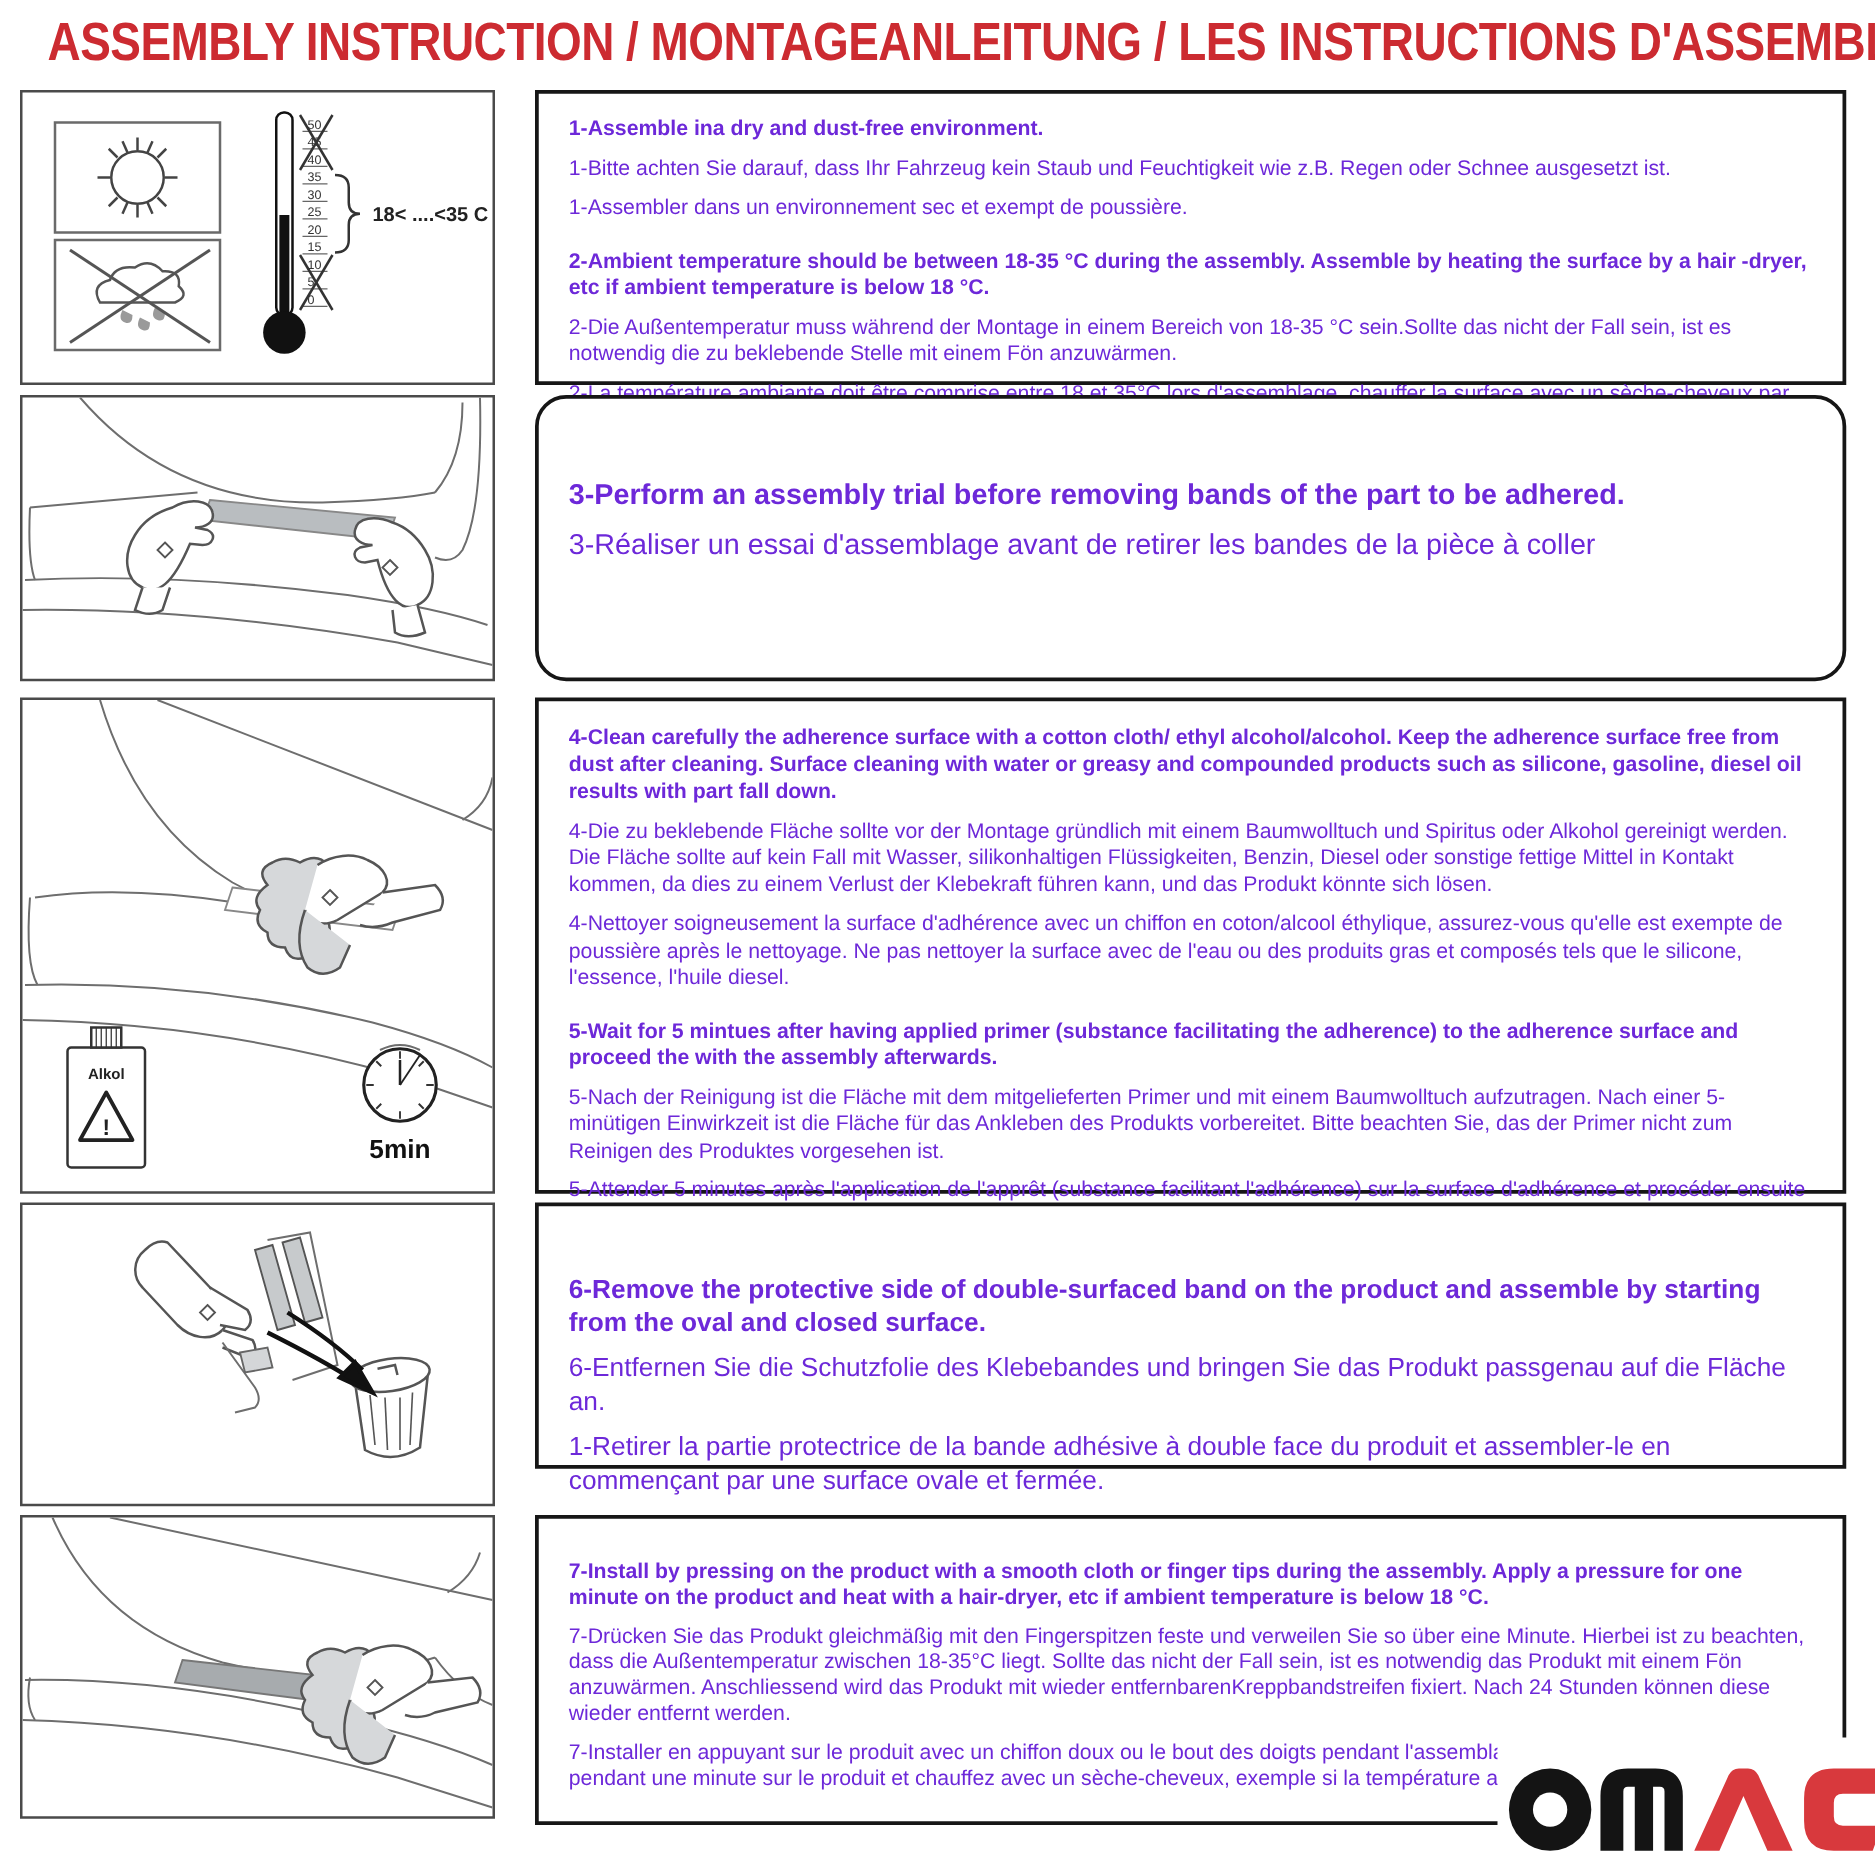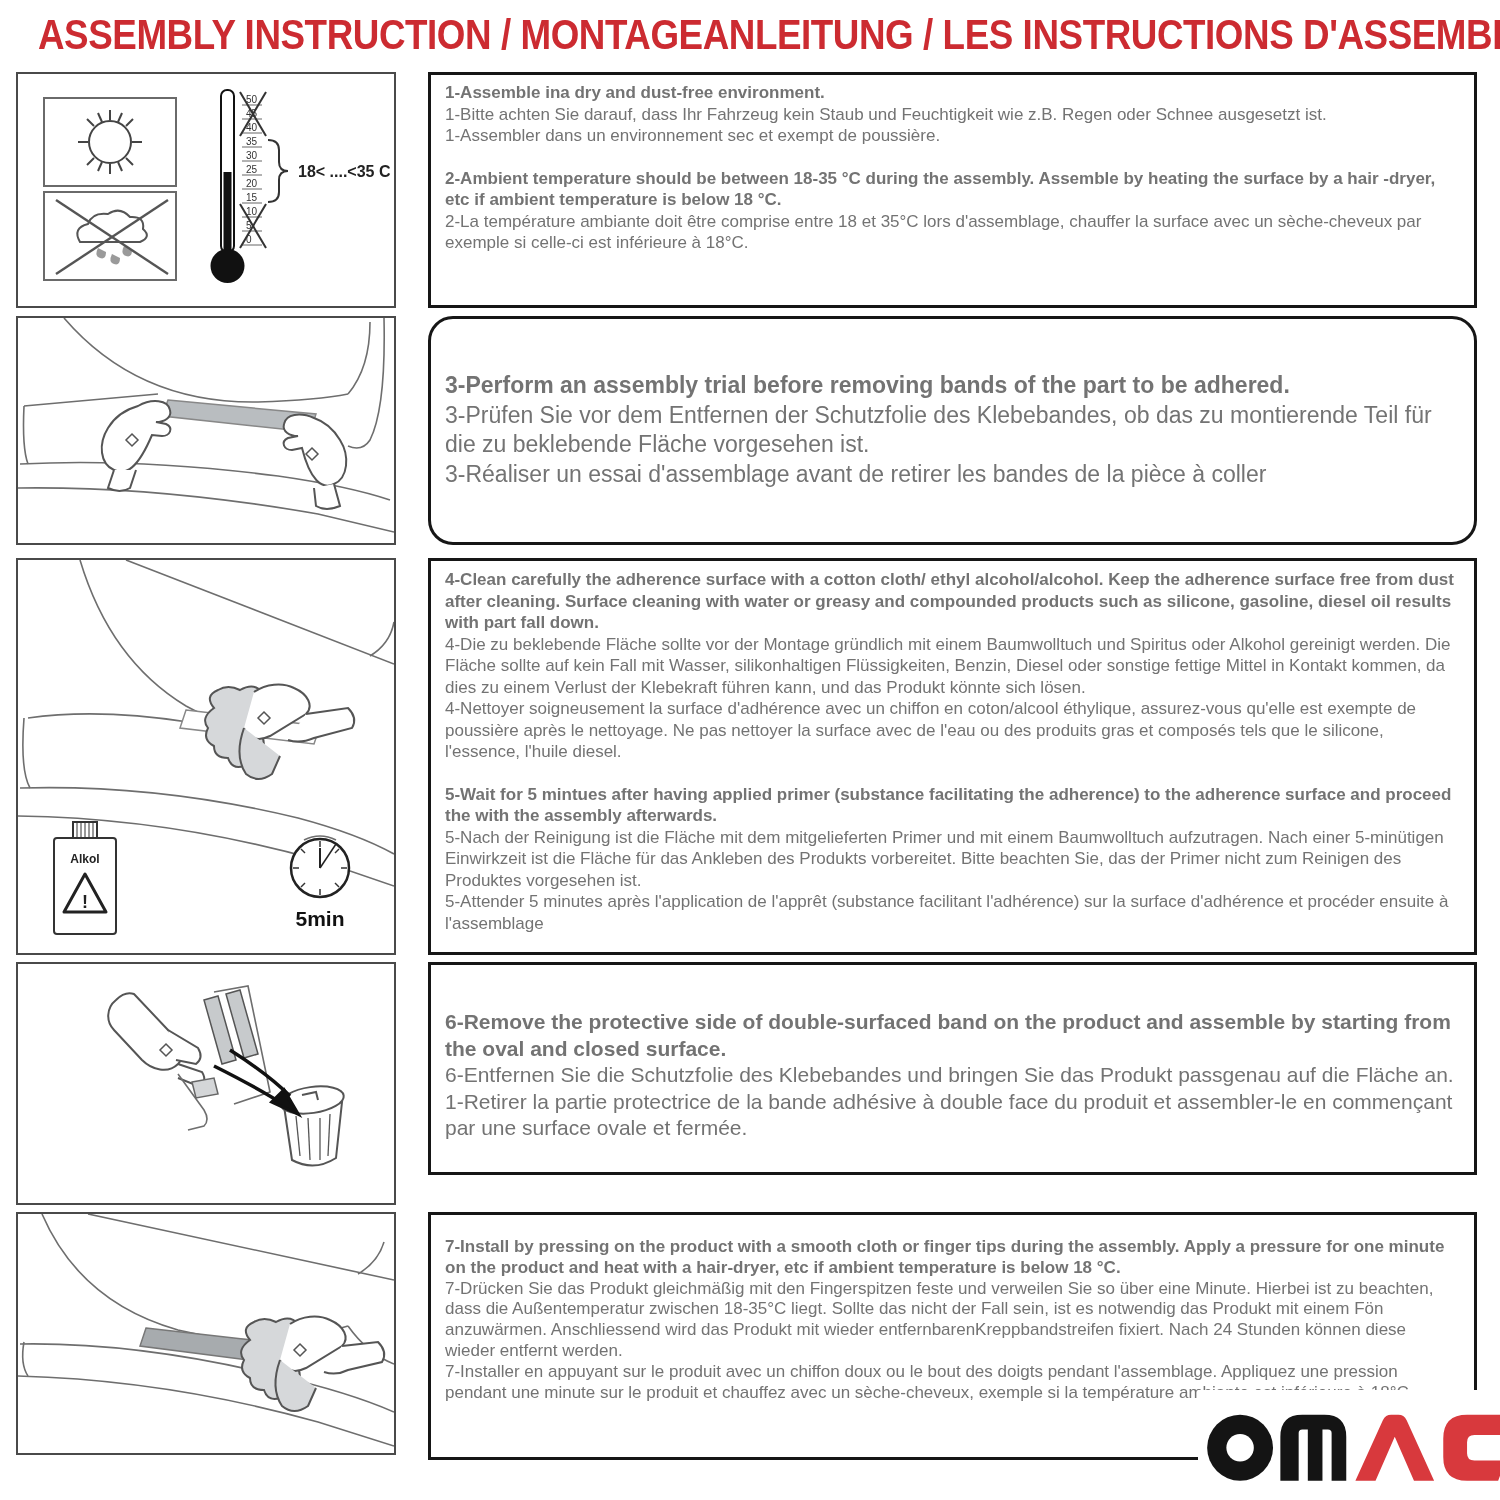--- a/index.html
+++ b/index.html
@@ -3,21 +3,21 @@
 <meta charset="utf-8">
 <style>
   html,body{margin:0;padding:0;background:#ffffff;}
   .page{position:relative;width:1500px;height:1500px;background:#fff;overflow:hidden;
         font-family:"Liberation Sans", sans-serif;color:#2a2a2a;}
   .title{position:absolute;left:38px;top:10px;font-size:43px;font-weight:700;color:#cc2b31;
          white-space:nowrap;transform:scaleX(.855);transform-origin:left top;letter-spacing:-.5px;}
   .ib{position:absolute;left:16px;width:380px;border:2px solid #4a4a4a;background:#fff;box-sizing:border-box;}
   .tb{position:absolute;left:428px;width:1049px;border:3px solid #161616;background:#fff;box-sizing:border-box;
       padding:0 14px;}
-  .tb p{margin:0;color:#737373;}
+  .tb p{margin:10px;color:#6d28d9;}
   .b{font-weight:700;color:#101010;}
   .s-small p{font-size:17px;line-height:21.5px;}
   .s-big p{font-size:23px;line-height:29.5px;}
   .s-mid p{font-size:21px;line-height:26.5px;}
   .s-tight p{font-size:17px;line-height:20.8px;}
   .gap{margin-top:21px !important;}
   svg{display:block;}
   .line{stroke:#6e6e6e;stroke-width:1.6;fill:none;}
   .logo{position:absolute;left:1198px;top:1390px;width:302px;height:110px;background:#fff;}
   .sr{position:absolute;width:1px;height:1px;overflow:hidden;opacity:0;}
@@ -97,20 +97,21 @@
         <path d="M250,66 Q261,66 261,76 L261,88 Q261,97 270,97 Q261,97 261,106 L261,118 Q261,128 250,128" fill="none" stroke="#333" stroke-width="2"></path>
         <text x="280" y="103" font-family="Liberation Sans, sans-serif" font-size="16" font-weight="700" fill="#222">18&lt; ....&lt;35 C</text>
       </g>
     </svg>
   </div>
   <div class="tb s-small" style="top:72px;height:236px;padding-top:7px;">
     <p class="b">1-Assemble ina dry and dust-free environment.</p>
     <p>1-Bitte achten Sie darauf, dass Ihr Fahrzeug kein Staub und Feuchtigkeit wie z.B. Regen oder Schnee ausgesetzt ist.</p>
     <p>1-Assembler dans un environnement sec et exempt de poussière.</p>
     <p class="b gap">2-Ambient temperature should be between 18-35 °C  during the assembly. Assemble by heating the surface by a hair -dryer, etc if ambient temperature is below 18 °C.</p>
+    <p>2-Die Außentemperatur muss während der Montage in einem Bereich von 18-35 °C  sein.Sollte das nicht der Fall sein, ist es notwendig die zu beklebende Stelle mit einem Fön anzuwärmen.</p>
     <p>2-La température ambiante doit être comprise entre 18 et 35°C lors d'assemblage, chauffer la surface avec un sèche-cheveux par exemple si celle-ci est inférieure à 18°C.</p>
   </div>
 
   <div class="ib" style="top:316px;height:229px;">
     <svg width="376" height="225" viewBox="0 0 376 225">
       <path class="line" d="M46,0 Q120,86 240,84 Q300,82 330,76"></path>
       <path class="line" d="M330,76 Q352,50 352,4"></path>
       <path class="line" d="M366,0 Q368,90 352,122 Q344,134 330,128"></path>
       <path class="line" d="M6,88 L140,76"></path>
       <path class="line" d="M2,146 Q120,140 260,158 Q330,168 372,182"></path>
@@ -124,21 +125,20 @@
       </g>
       <g fill="#fff" stroke="#555" stroke-width="2">
         <path d="M296,100 C282,94 268,96 266,106 C264,114 272,118 280,118 L270,120 C262,124 266,132 274,132 L284,130 C292,162 304,172 316,166 C330,160 332,138 322,122 C316,112 308,104 296,100 Z"></path>
         <path d="M316,166 L322,188 Q308,194 298,188 L296,170" fill="#fff"></path>
         <polygon points="294,130 300,136 294,142 288,136" fill="none" stroke="#555" stroke-width="1.5"></polygon>
       </g>
     </svg>
   </div>
   <div class="tb s-big" style="top:316px;height:229px;padding-top:52px;border-radius:25px;">
     <p class="b">3-Perform an assembly trial before removing bands of the part to be adhered.</p>
-    <p>3-Prüfen Sie vor dem Entfernen der Schutzfolie des Klebebandes, ob das zu montierende Teil für die zu beklebende Fläche vorgesehen ist.</p>
     <p>3-Réaliser un essai d'assemblage avant de retirer les bandes de la pièce à coller</p>
   </div>
 
   <div class="ib" style="top:558px;height:397px;">
     <svg width="376" height="393" viewBox="0 0 376 393">
       <path class="line" d="M62,0 Q92,100 168,146 Q240,186 330,158"></path>
       <path class="line" d="M108,0 L376,104"></path>
       <path class="line" d="M352,96 Q372,84 376,62"></path>
       <path class="line" d="M10,158 Q80,148 170,162"></path>
       <path class="line" d="M6,158 Q2,210 12,228"></path>

